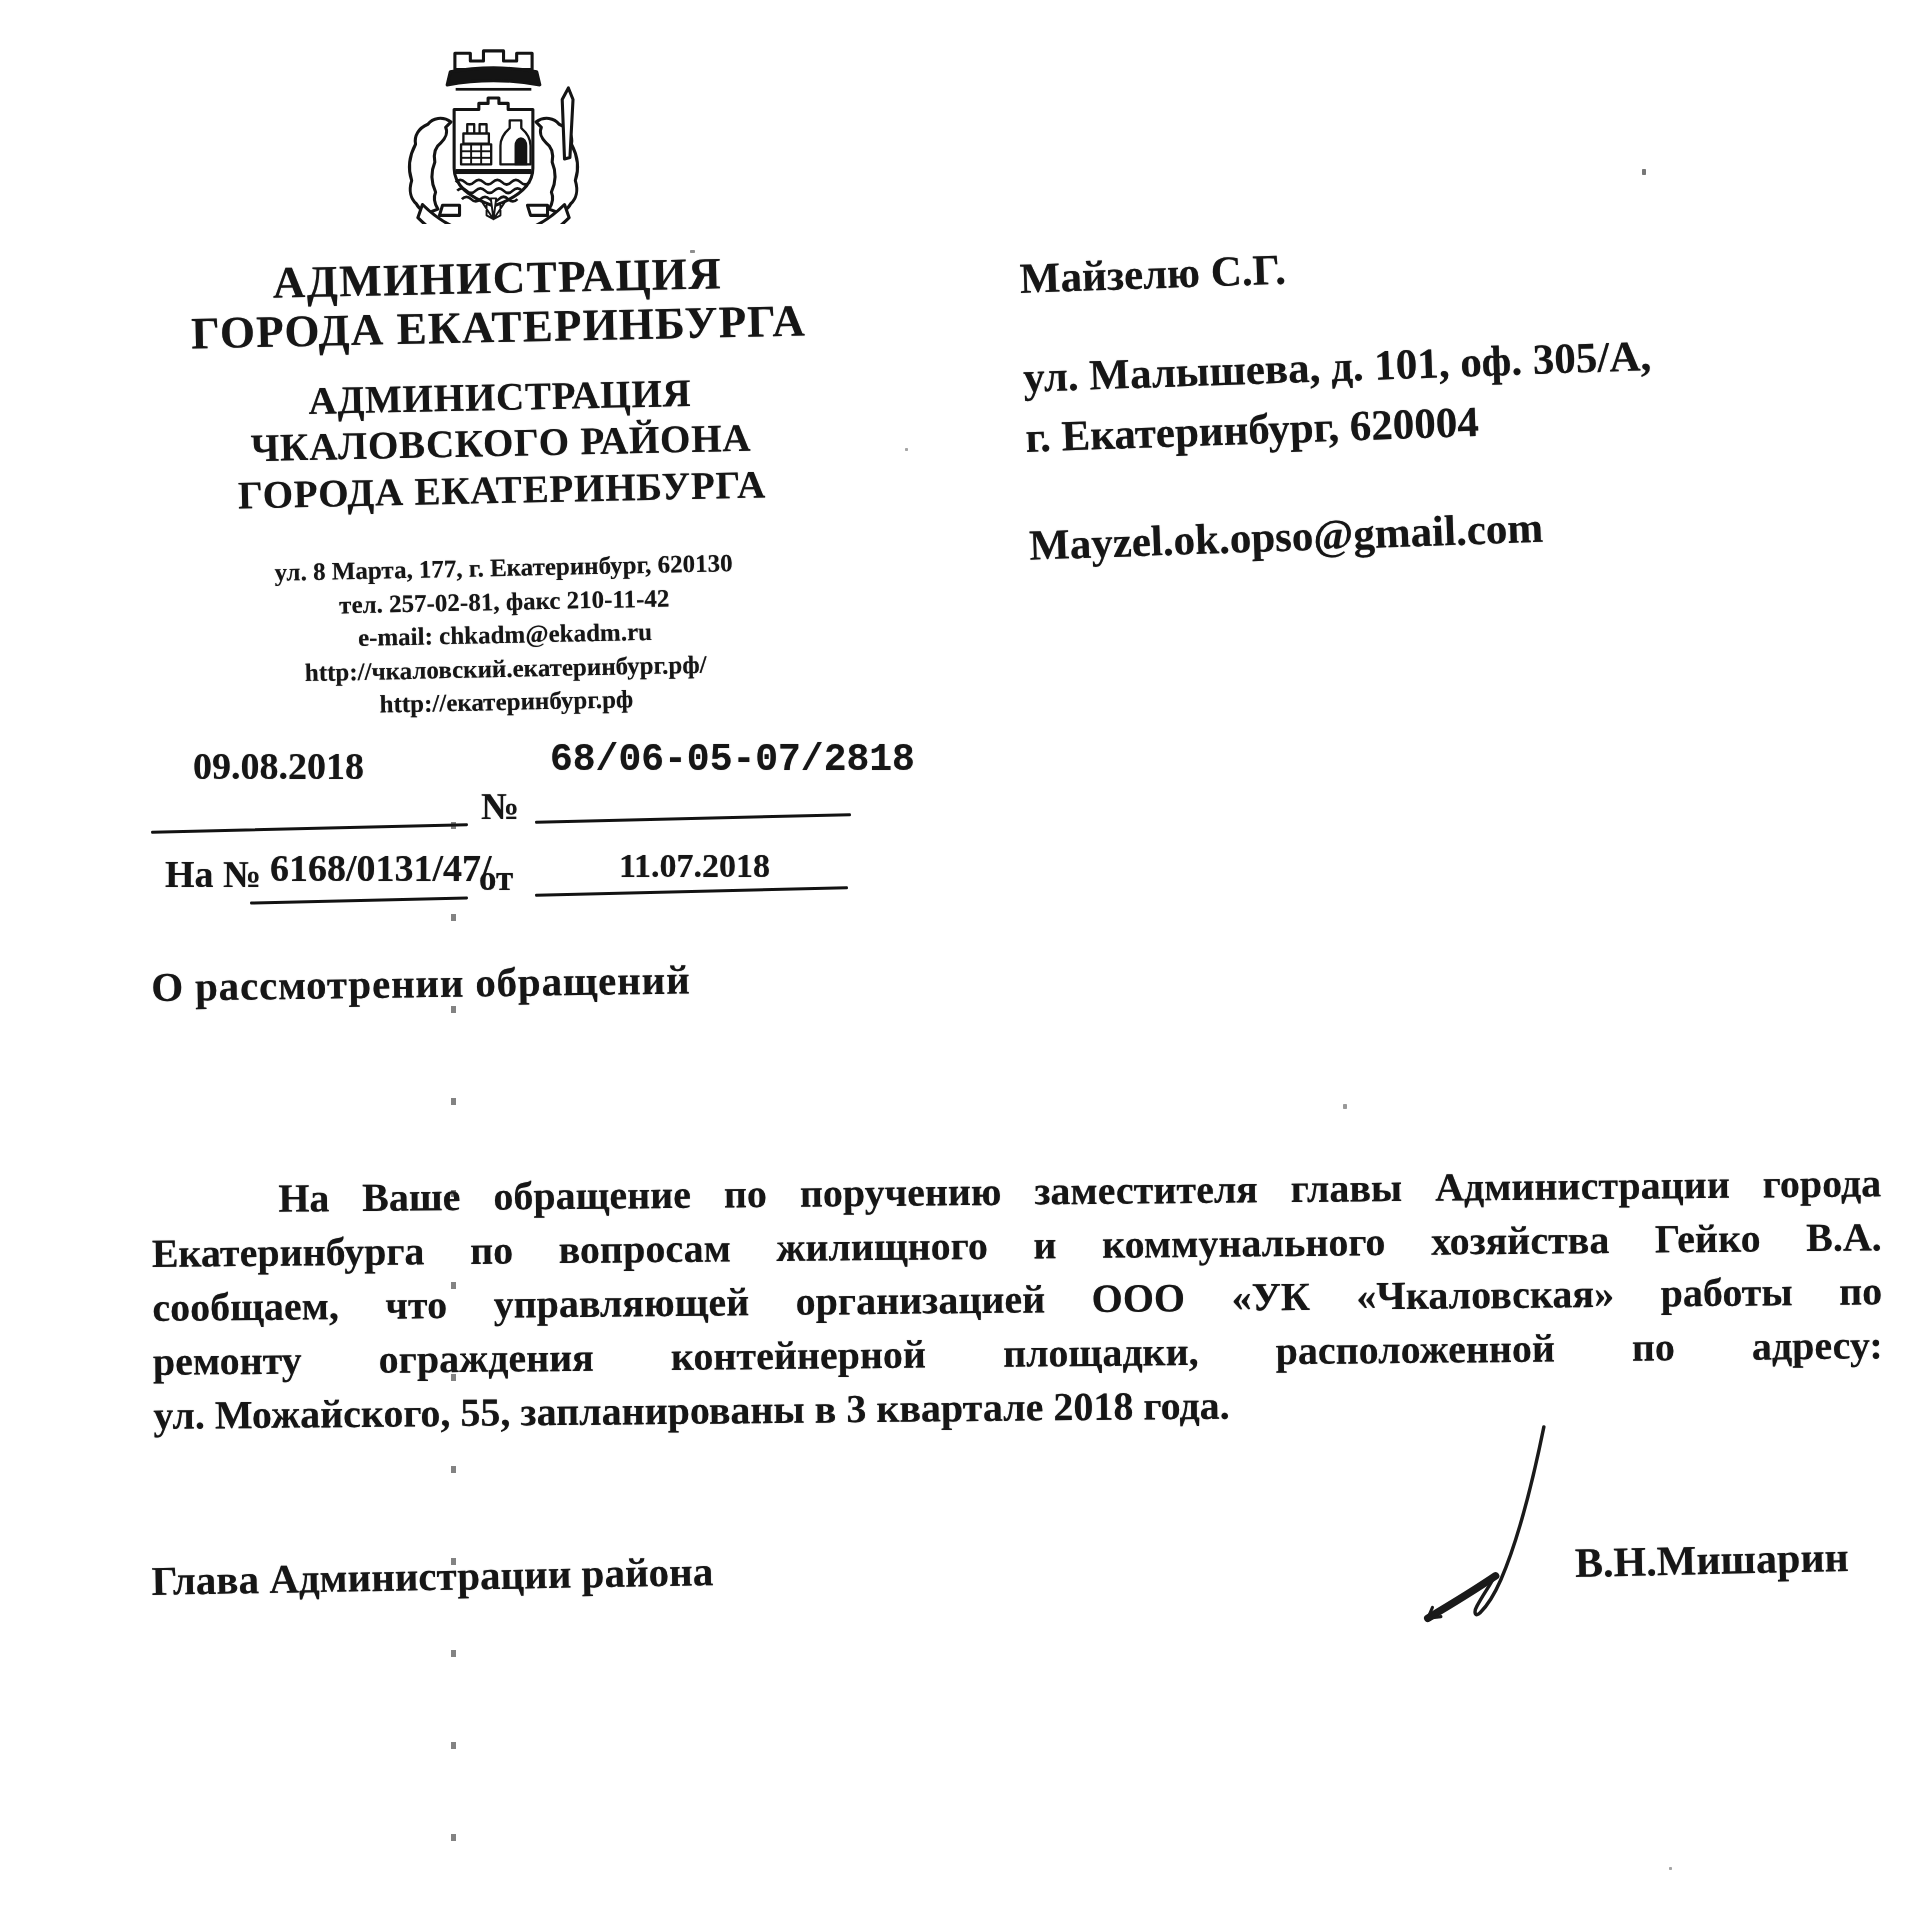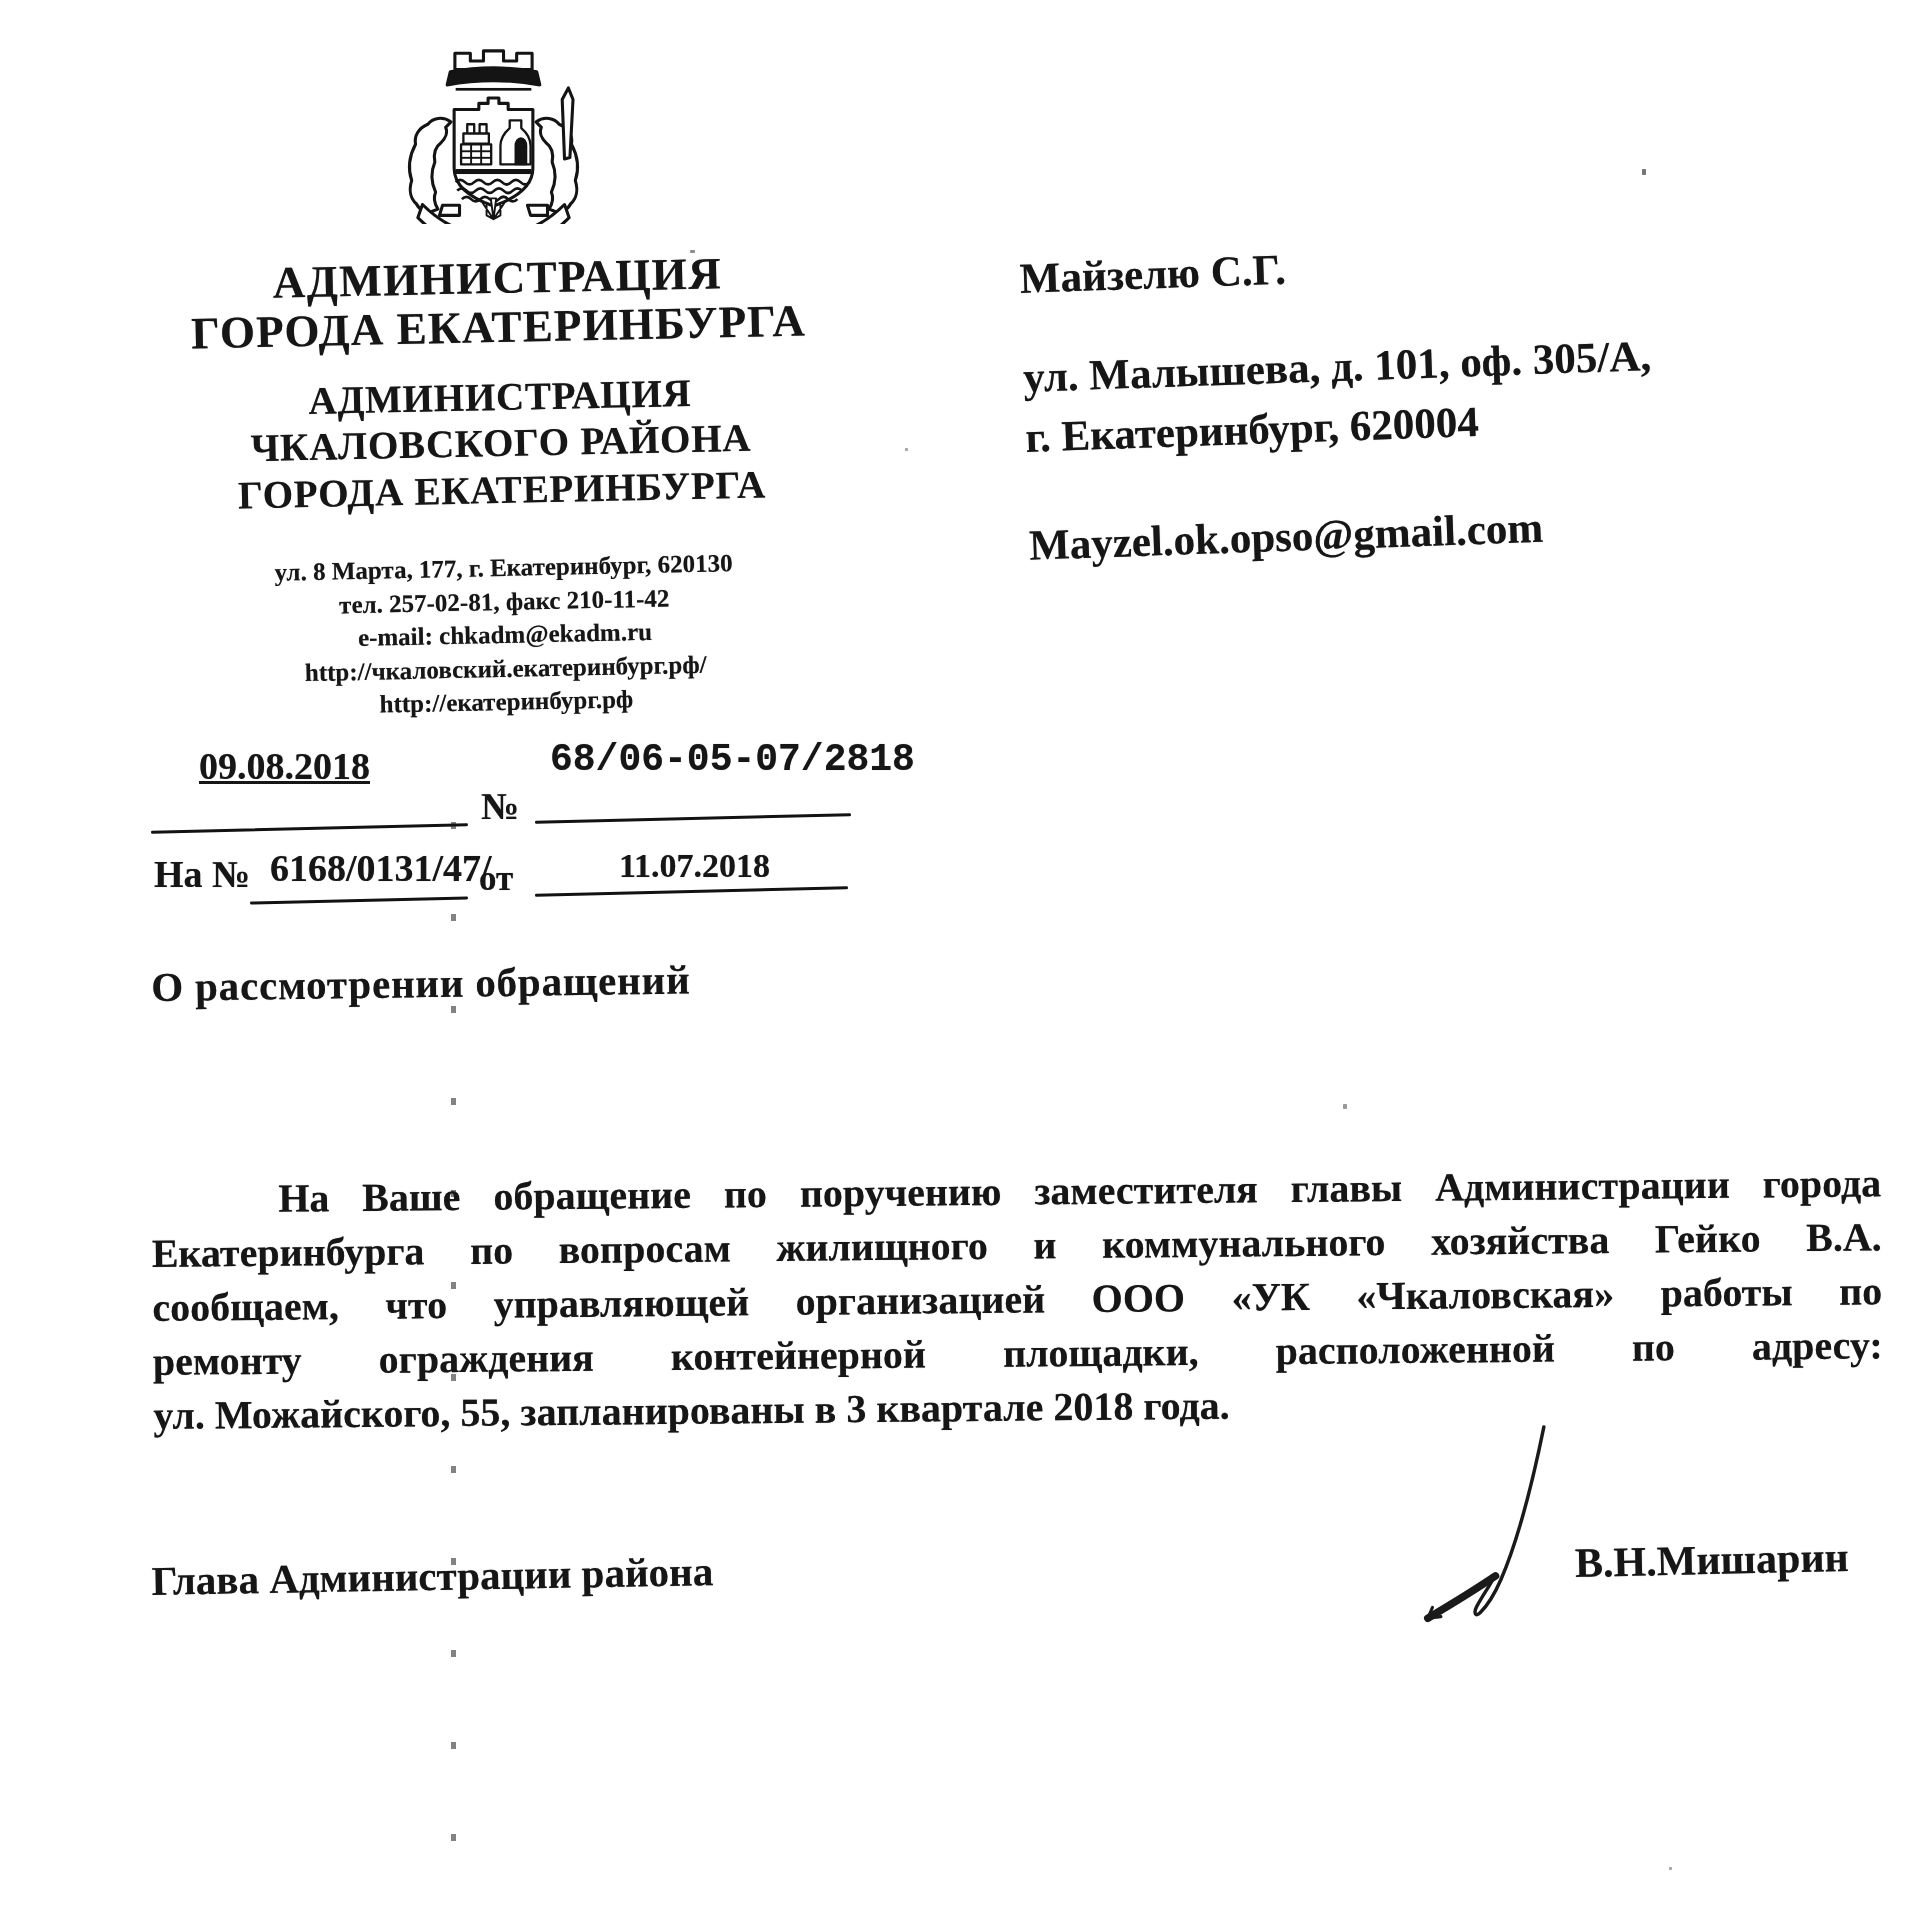--- a/index.html
+++ b/index.html
@@ -116,27 +116,27 @@
     <div class="abs c b scan addr addr-4">http://екатеринбург.рф</div>
   </div>
 
   <div class="abs to-col">
     <div class="abs b scan to-name">Майзелю С.Г.</div>
     <div class="abs b scan to-a1">ул. Малышева, д. 101, оф. 305/А,</div>
     <div class="abs b scan to-a2">г. Екатеринбург, 620004</div>
     <div class="abs b scan to-email">Mayzel.ok.opso@gmail.com</div>
   </div>
 
-  <div class="abs b scan ref" style="left:199px;top:744px;text-decoration:underline;">09.08.2018</div>
+  <div class="abs b scan ref" style="left:193px;top:744px;">09.08.2018</div>
   <div class="abs b scan ref" style="left:550px;top:738px;font-family:Liberation Mono, monospace;">68/06-05-07/2818</div>
   <div class="abs b scan ref" style="left:481px;top:784px;">№</div>
   <div class="abs rule" style="left:151px;top:827px;width:317px;"></div>
   <div class="abs rule" style="left:535px;top:817px;width:316px;"></div>
 
-  <div class="abs b scan ref" style="left:154px;top:852px;">На №</div>
+  <div class="abs b scan ref" style="left:165px;top:852px;">На №</div>
   <div class="abs b scan ref" style="left:270px;top:846px;">6168/0131/47/</div>
   <div class="abs b scan ref" style="left:479px;top:859px;font-size:35px;">от</div>
   <div class="abs b scan ref" style="left:619px;top:847px;font-size:34px;">11.07.2018</div>
   <div class="abs rule" style="left:250px;top:899px;width:218px;"></div>
   <div class="abs rule" style="left:535px;top:890px;width:313px;"></div>
 
   <div class="abs b scan subject">О рассмотрении обращений</div>
 
   <div class="abs b scan body-block">
     <div class="body-line first">На Ваше обращение по поручению заместителя главы Администрации города</div>

